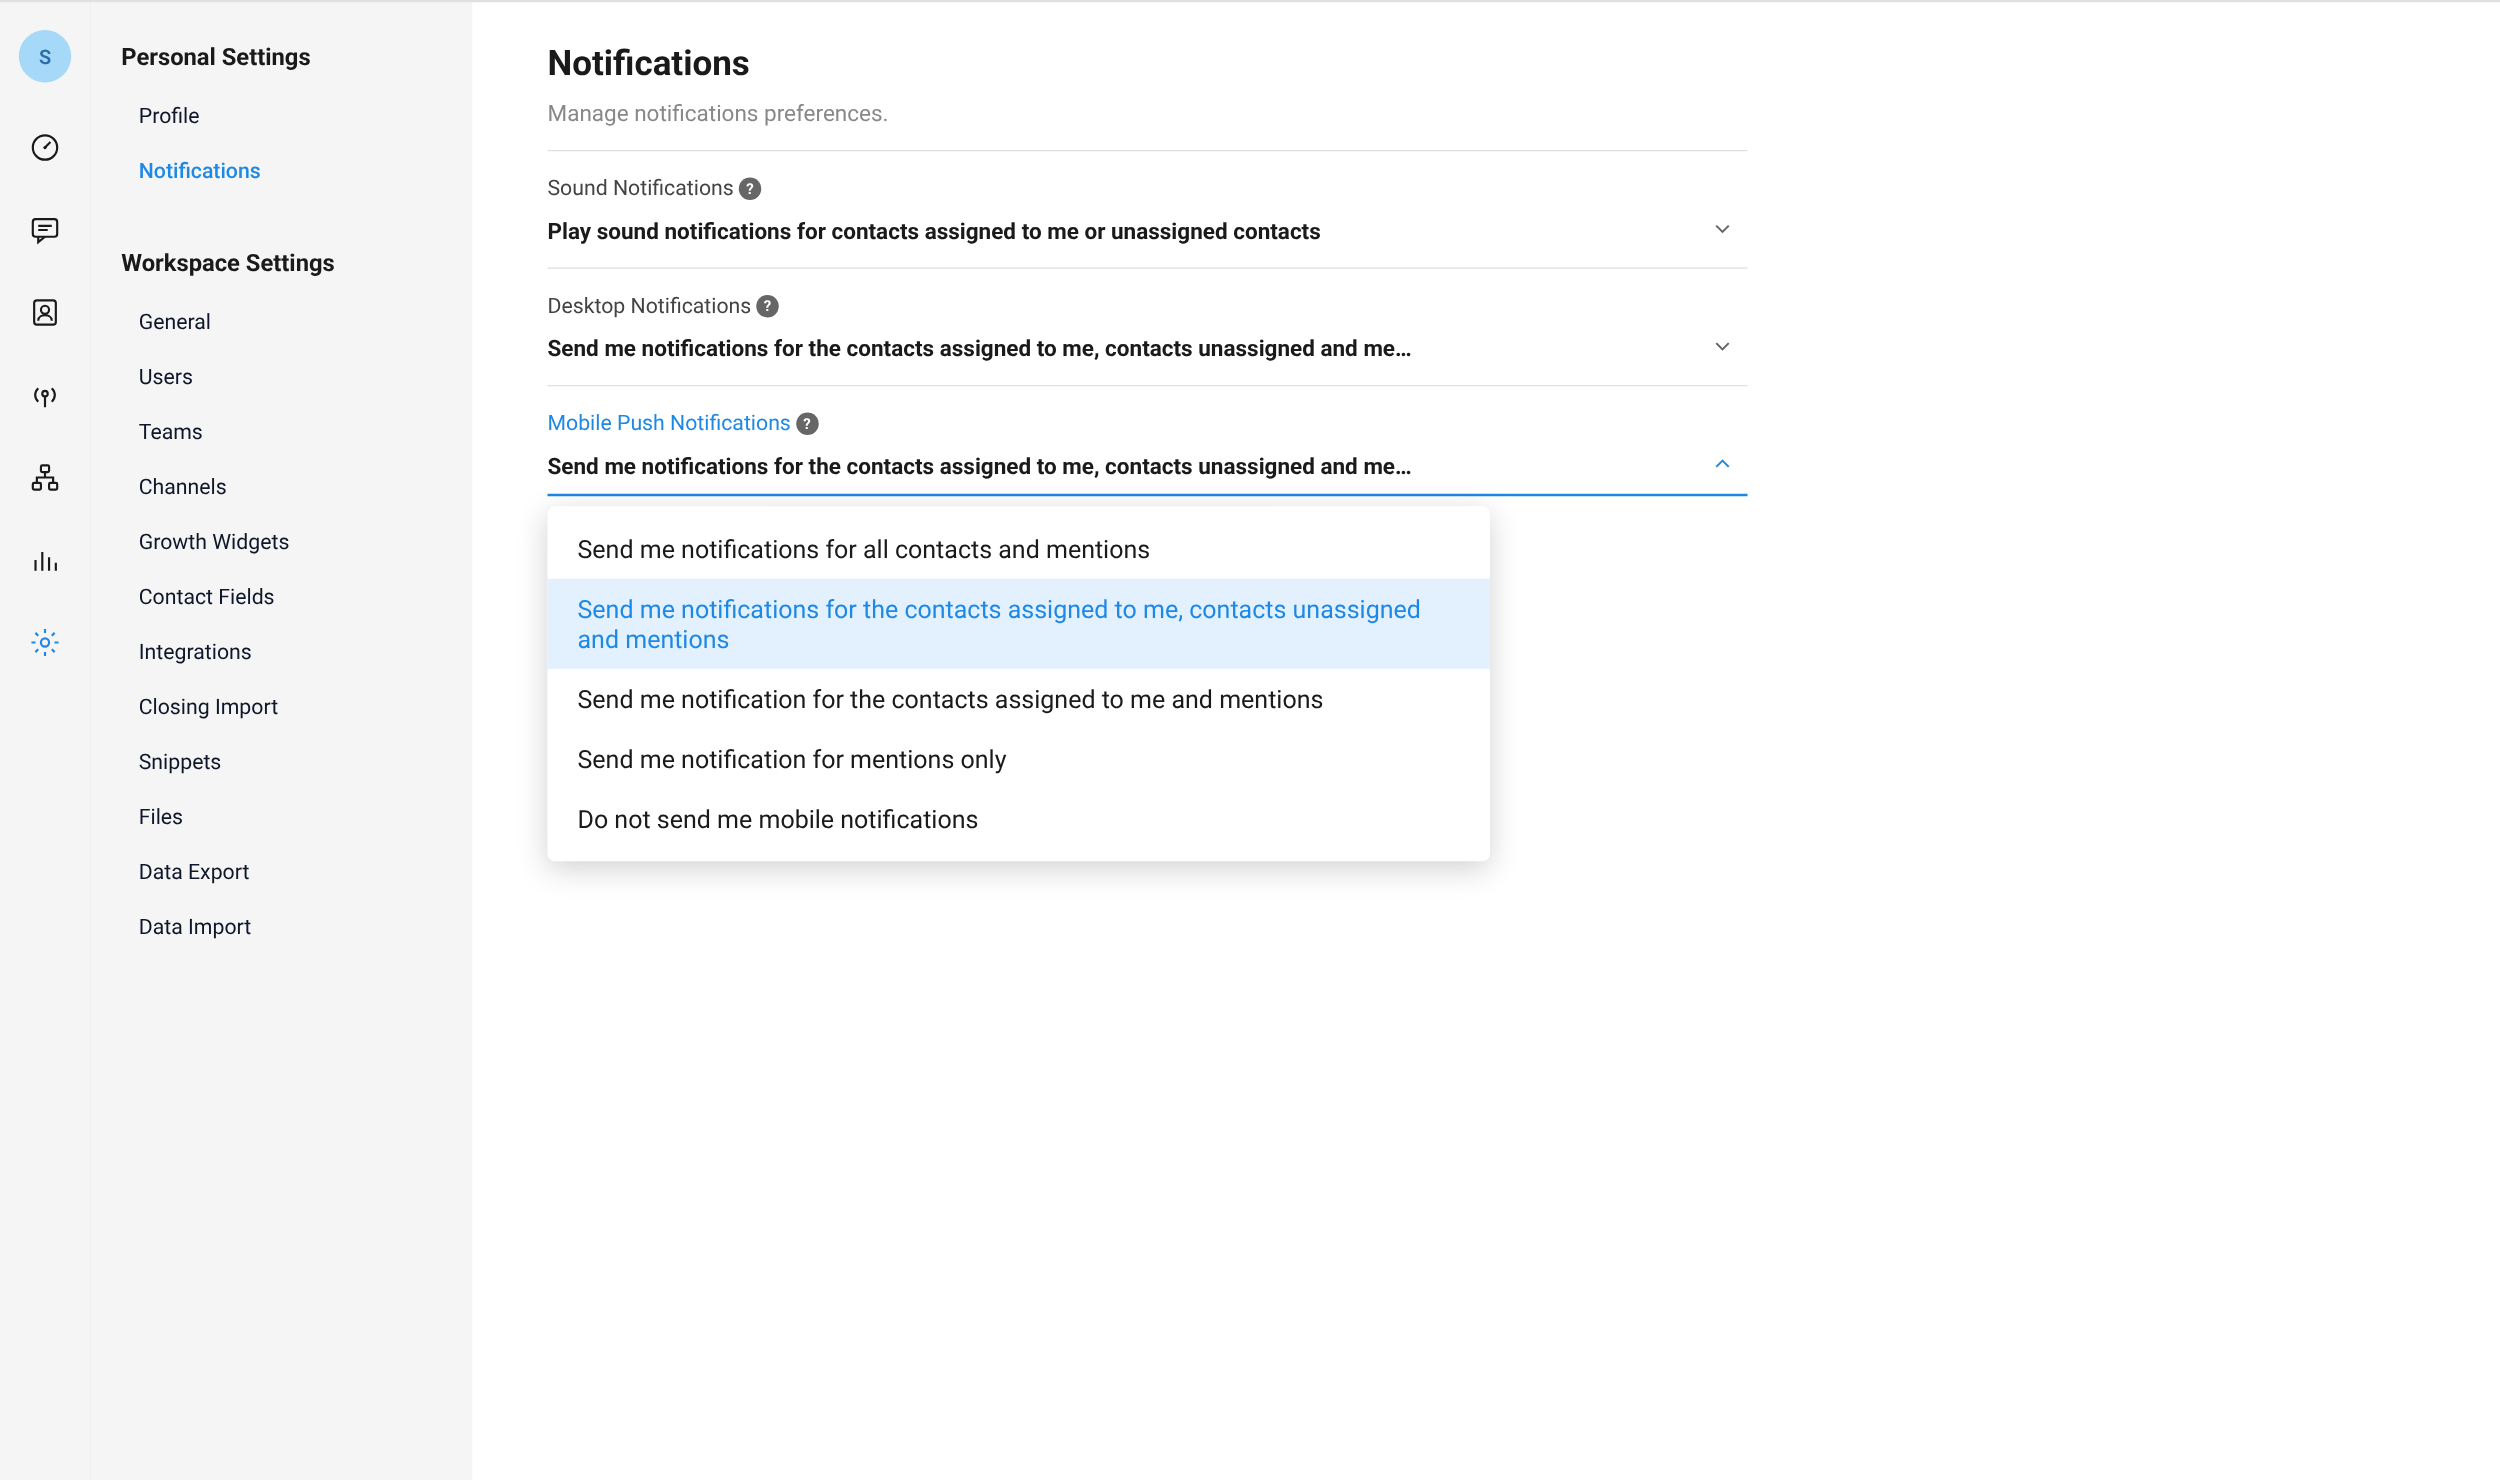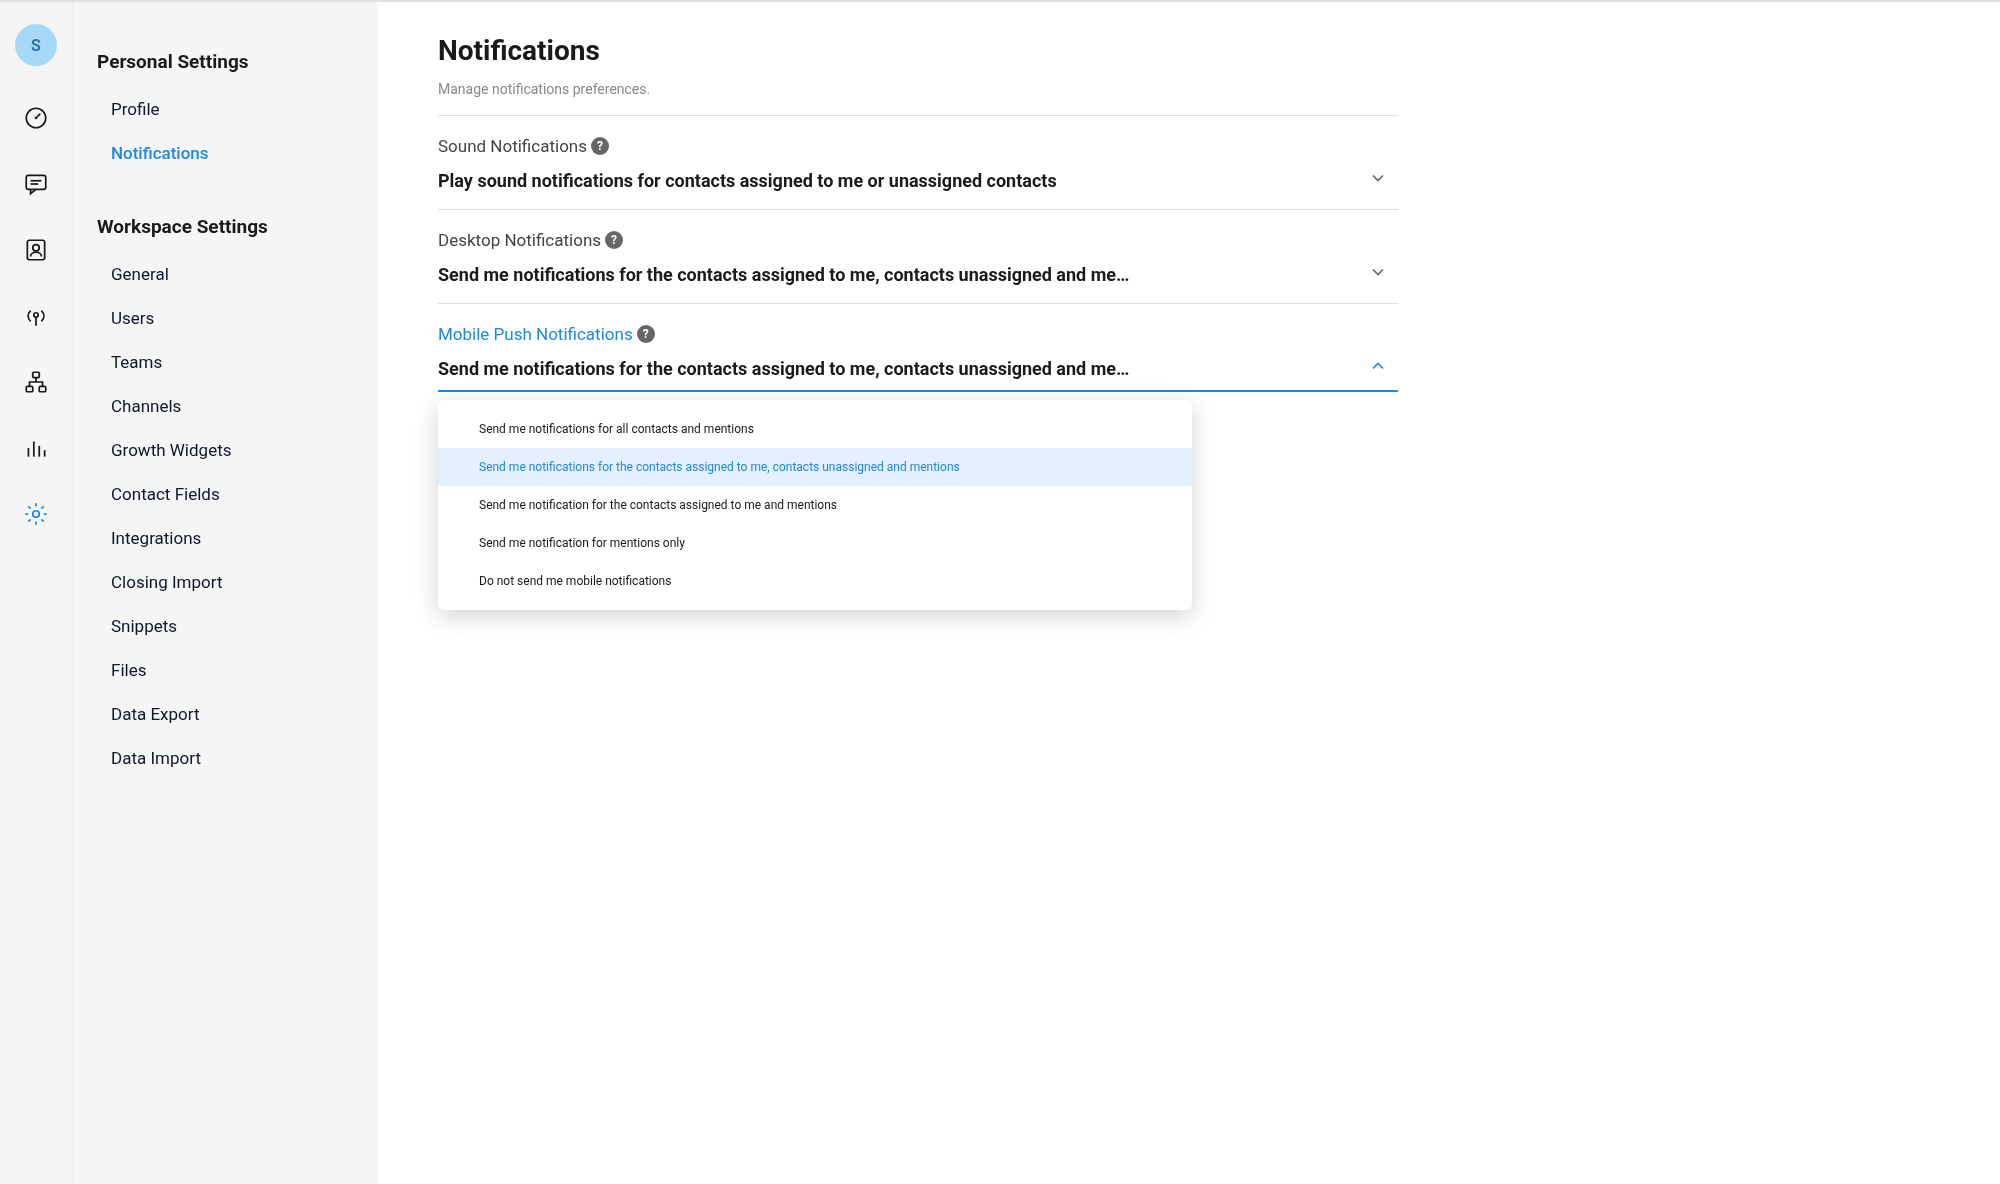--- a/index.html
+++ b/index.html
@@ -58,21 +58,21 @@
       fill: none;
       stroke-width: 1.6;
     }
     .rail-icon.active svg {
       stroke: #1e88e5;
     }
     
     .sidebar {
       width: 305px;
       background: #f5f5f5;
-      padding: 48px 0 0 0;
+      padding: 32px 0 0 0;
       overflow-y: auto;
     }
     .sidebar-section-title {
       font-size: 19px;
       font-weight: 700;
       color: #1a1a1a;
       padding: 0 24px 14px 24px;
     }
     .sidebar-item {
       font-size: 17px;
@@ -95,21 +95,21 @@
       overflow-y: auto;
       position: relative;
     }
     .page-title {
       font-size: 28px;
       font-weight: 700;
       color: #1a1a1a;
       margin-bottom: 14px;
     }
     .page-subtitle {
-      font-size: 14px;
+      font-size: 18px;
       color: #888;
       margin-bottom: 18px;
     }
     .content-wrap {
       max-width: 960px;
     }
     .setting-block {
       border-top: 1px solid #e0e0e0;
       padding: 20px 0 4px 0;
     }
@@ -178,22 +178,22 @@
     .dropdown-panel {
       position: absolute;
       background: #fff;
       border-radius: 6px;
       box-shadow: 0 6px 24px rgba(0,0,0,0.18);
       width: 754px;
       padding: 10px 0;
       z-index: 10;
     }
     .dropdown-option {
-      font-size: 12px;
-      padding: 12px 41px;
+      font-size: 20px;
+      padding: 12px 24px;
       cursor: pointer;
       color: #1a1a1a;
     }
     .dropdown-option.selected {
       background: #e3f0fd;
       color: #1e88e5;
     }
   </style>
 </head>
 <body>

